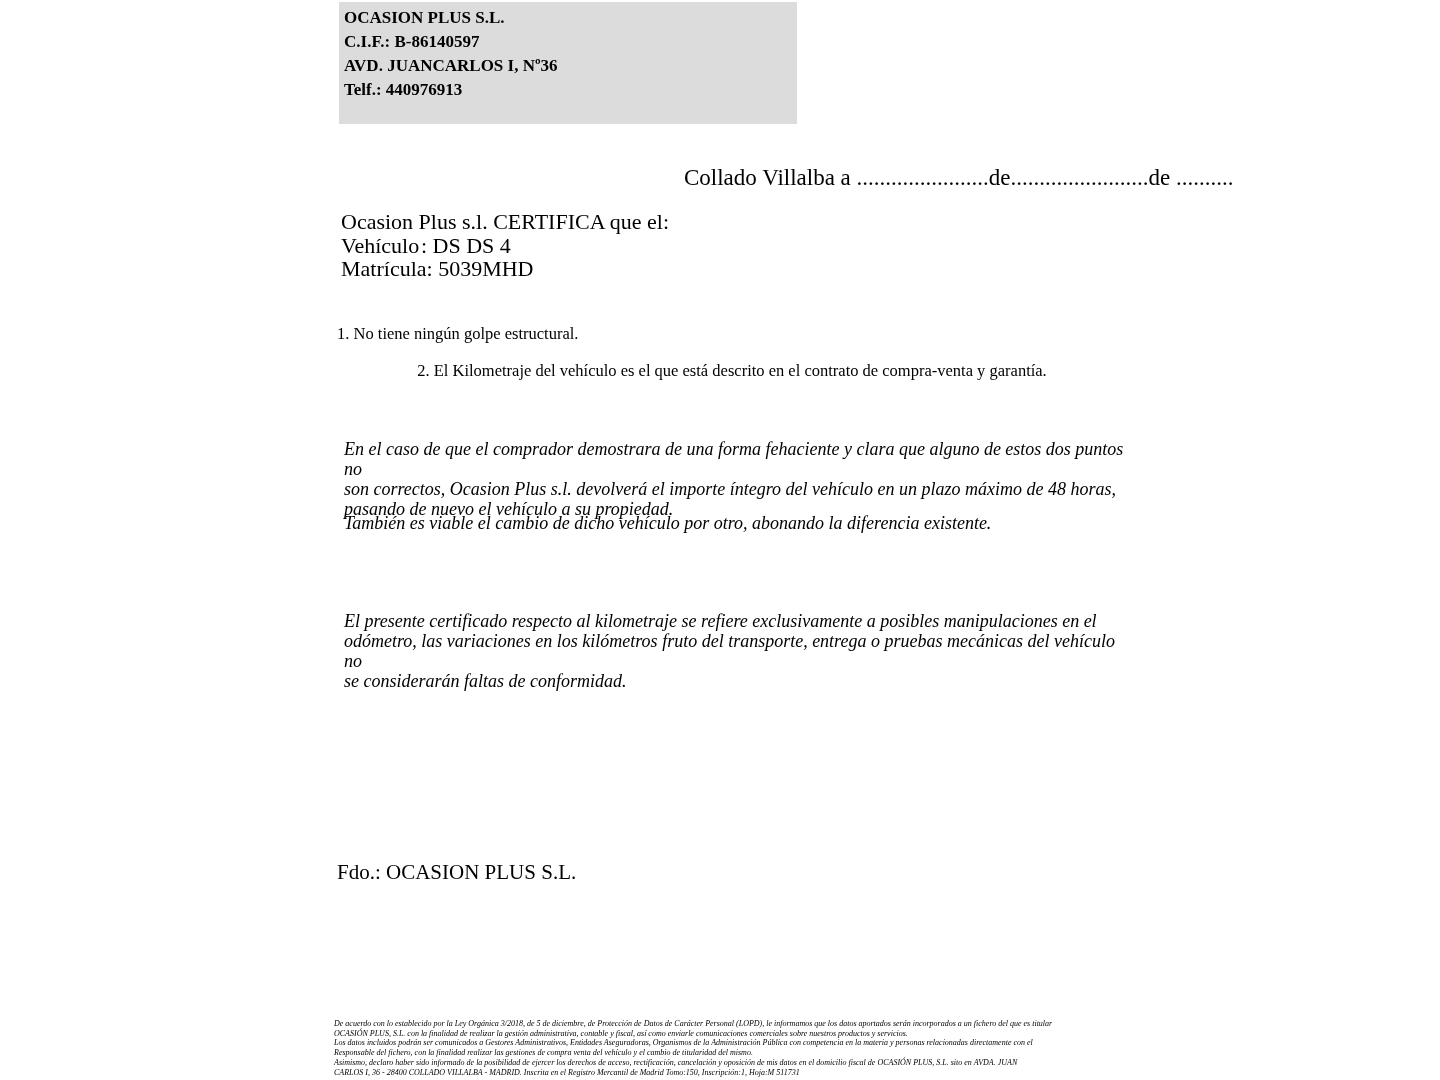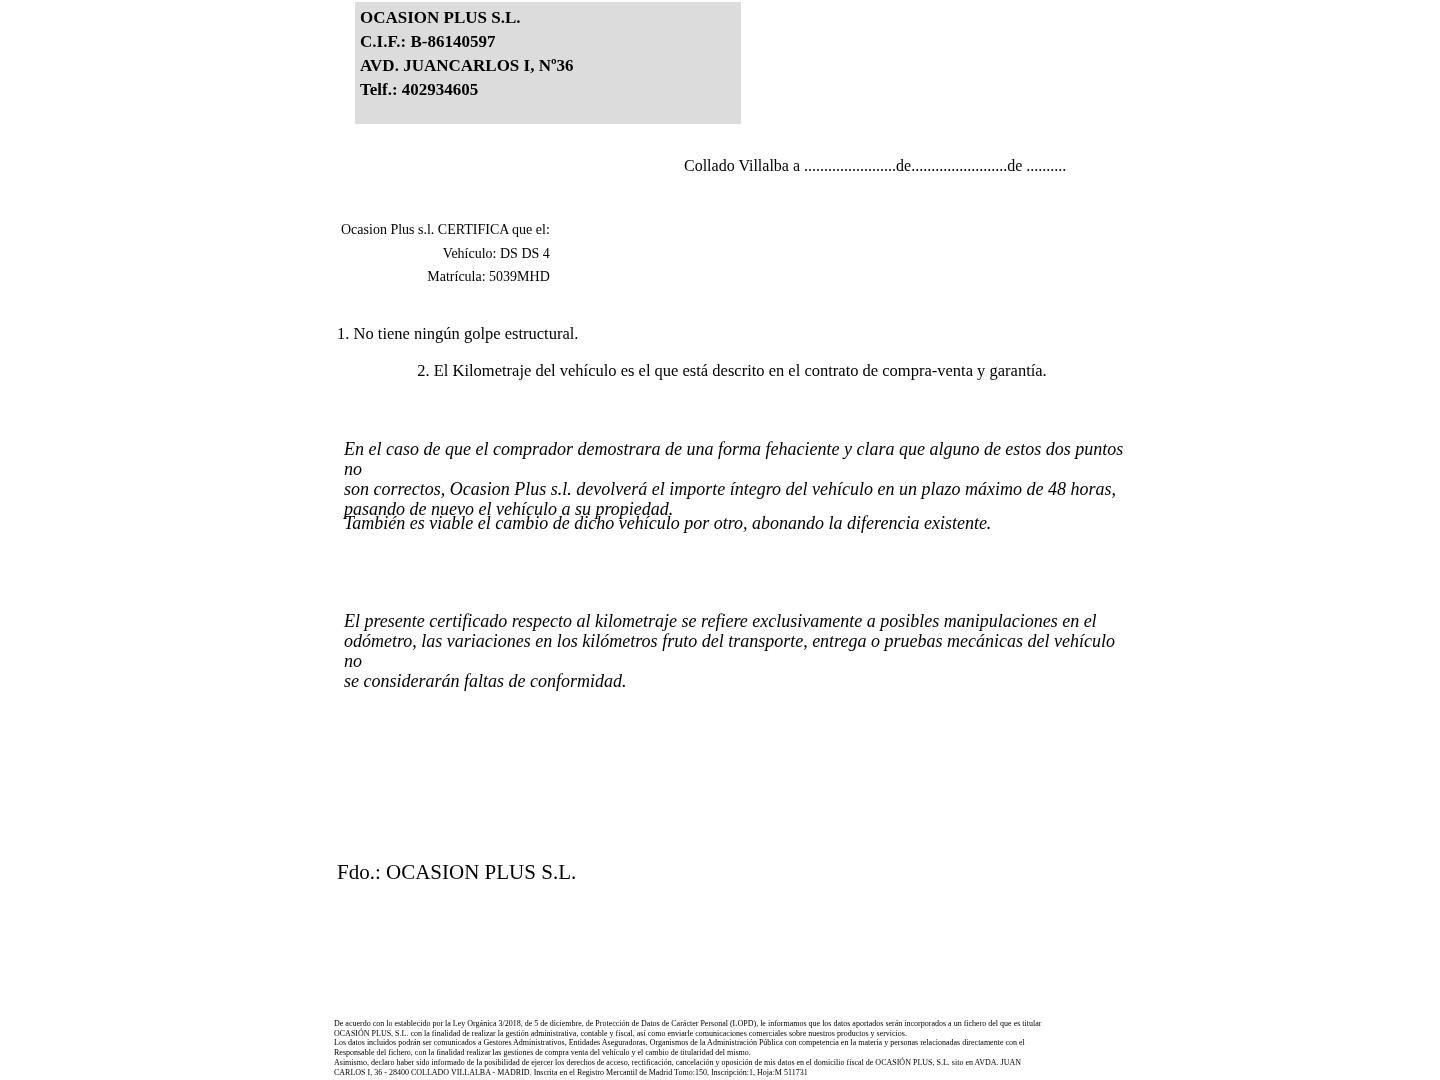--- a/index.html
+++ b/index.html
@@ -13,45 +13,43 @@
     height: 1080px;
     background: #ffffff;
     color: #000000;
     font-family: "Liberation Serif", serif;
     overflow: hidden;
   }
   .header-box {
     position: absolute;
     left: 339px;
     top: 2px;
-    width: 386px;
+    width: 458px;
     height: 122px;
     background: #dcdcdc;
     box-sizing: border-box;
     padding: 4px 0 0 5px;
     font-weight: bold;
     font-size: 17px;
     line-height: 24px;
-    margin-left: 16px;
   }
   .date-line {
     position: absolute;
     left: 684px;
-    top: 154px;
-    font-size: 16px;
+    top: 166px;
+    font-size: 23px;
     line-height: 24px;
     white-space: nowrap;
   }
   .certify {
     position: absolute;
     left: 341px;
-    top: 218px;
-    font-size: 14px;
+    top: 210px;
+    font-size: 22px;
     line-height: 23.5px;
-    text-align: right;
   }
   .certify .field-label {
     display: inline-block;
     min-width: 80px;
   }
   .point {
     position: absolute;
     left: 337px;
     width: 790px;
     font-size: 16.5px;
@@ -80,36 +78,37 @@
     font-size: 21px;
     line-height: 24px;
   }
   .legal {
     position: absolute;
     left: 334px;
     top: 1019px;
     width: 775px;
     font-size: 8px;
     line-height: 9.7px;
+    font-style: italic;
   }
   .legal p {
     margin: 0;
     white-space: pre-line;
   }
 </style>
 </head>
 <body>
 
 <div class="doc">
 
   <div class="header-box">
     <div>OCASION PLUS S.L.</div>
     <div>C.I.F.: B-86140597</div>
     <div>AVD. JUANCARLOS I, Nº36</div>
-    <div>Telf.: 402934605</div>
+    <div>Telf.: 440976913</div>
   </div>
 
   <div class="date-line">Collado Villalba a .......................de........................de ..........</div>
 
   <div class="certify">
     <div>Ocasion Plus s.l. CERTIFICA que el:</div>
     <div>
       <span class="field-label">Vehículo</span><span>: DS DS 4</span>
     </div>
     <div>

